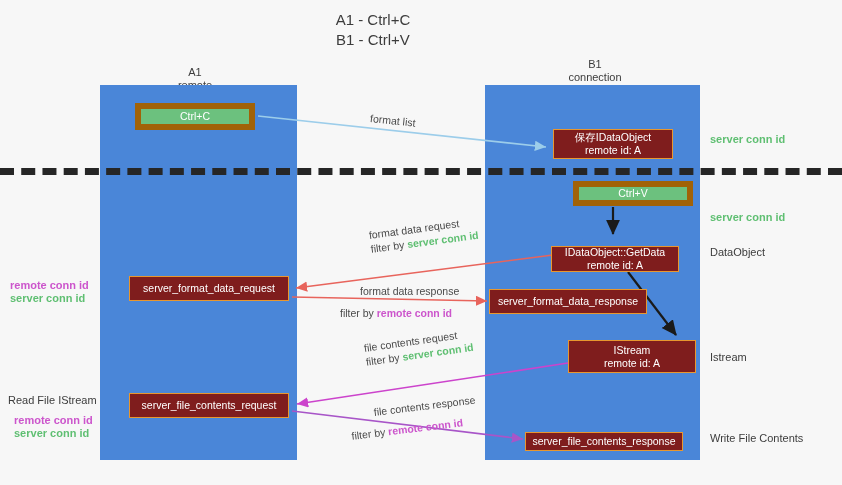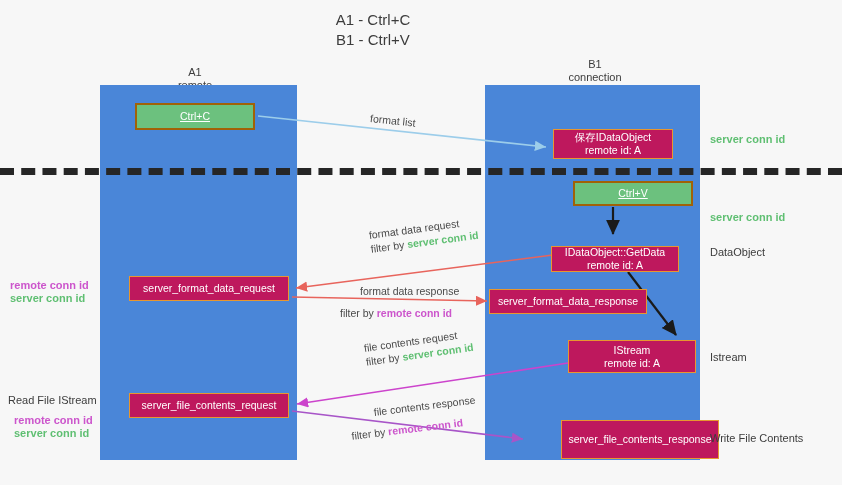--- a/index.html
+++ b/index.html
@@ -31,22 +31,22 @@
     left:0;top:168px;width:842px;height:0;
     border-top:7px dashed #262626;
   }
 
   
   .box{
     box-sizing:border-box;
     display:flex;align-items:center;justify-content:center;
     text-align:center;color:#ffffff;font-size:10.5px;line-height:13px;
   }
-  .box-green{background:#6cc17e;border:2px solid #a16207;text-decoration:underline;}
-  .box-orange{background:#be185d;border:1px solid #e8972f;}
+  .box-green{background:#6cc17e;border:6px solid #a16207;}
+  .box-orange{background:#7f1d1d;border:1px solid #e8972f;}
 
   
   .side-label{font-size:11px;line-height:14px;}
   .green-txt{color:#5fbf72;font-weight:bold;}
   .magenta-txt{color:#cc55cc;font-weight:bold;}
   .plain-txt{color:#3c3c3c;}
 
   
   .annot{
     font-size:10.5px;line-height:14px;color:#4a4a4a;white-space:nowrap;
@@ -142,21 +142,21 @@
 
   <div class="abs box box-orange" style="left:489px;top:289px;width:158px;height:25px;">
     <span>server_format_data_response</span>
   </div>
 
   <div class="abs box box-orange" style="left:568px;top:340px;width:128px;height:33px;flex-direction:column;">
     <span>IStream</span>
     <span>remote id: A</span>
   </div>
 
-  <div class="abs box box-orange" style="left:525px;top:420px;width:158px;height:39px;margin-left:36px;">
+  <div class="abs box box-orange" style="left:525px;top:432px;width:158px;height:19px;">
     <span>server_file_contents_response</span>
   </div>
 
   <div class="abs annot" style="left:371px;top:111px;transform:rotate(6deg);transform-origin:left top;">
     <span>format list</span>
   </div>
 
   <div class="abs annot" style="left:368px;top:228px;transform:rotate(-7.5deg);transform-origin:left top;">
     <div>format data request</div>
     <div>

